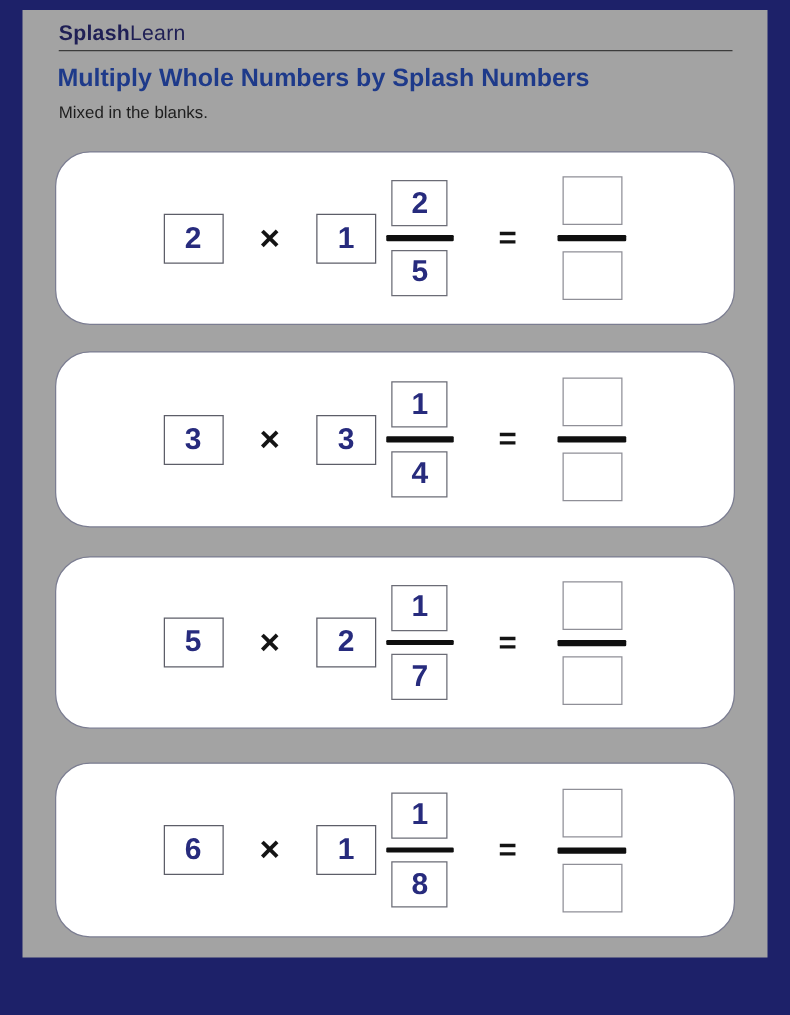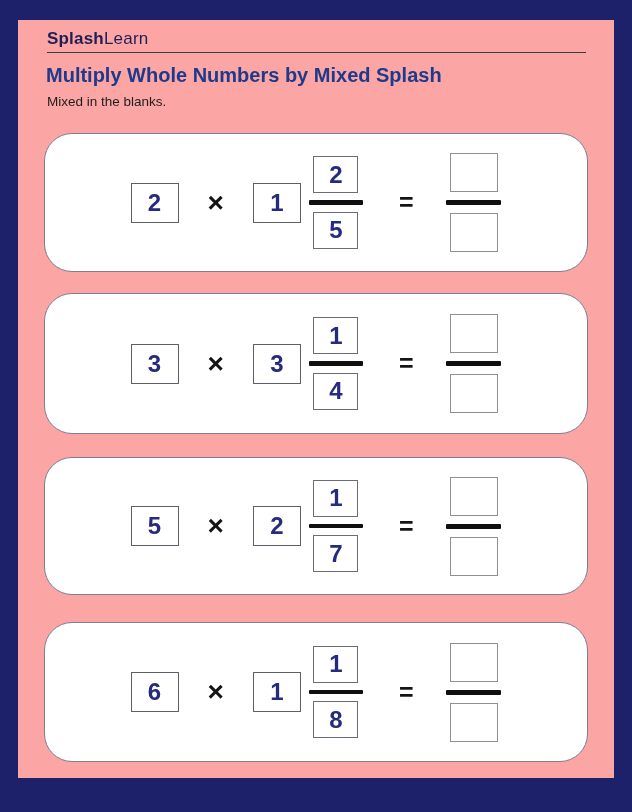--- a/index.html
+++ b/index.html
@@ -5,23 +5,23 @@
   html, body { margin: 0; padding: 0; }
   body {
     width: 632px; height: 812px;
     background: #1d2169;
     position: relative;
     font-family: "Liberation Sans", sans-serif;
     overflow: hidden;
   }
   .page {
     position: absolute;
-    left: 18px; top: 20px;
+    left: 18px; top: 8px;
     width: 596px; height: 758px;
-    background: #fca5a5;
+    background: #a3a3a3;
   }
   
   .logo {
     position: absolute; left: 29px; top: 9px;
     font-size: 17px; color: #1f1f55; letter-spacing: 0.2px;
   }
   .logo .b { font-weight: 800; }
   .logo .r { font-weight: 400; }
   .header-rule {
     position: absolute; left: 29px; right: 28px; top: 32px;
@@ -96,21 +96,21 @@
 </head>
 <body>
 
 <div class="page">
 
   <div class="logo">
     <span class="b">Splash</span><span class="r">Learn</span>
   </div>
   <div class="header-rule"></div>
 
-  <div class="title">Multiply Whole Numbers by Mixed Splash</div>
+  <div class="title">Multiply Whole Numbers by Splash Numbers</div>
   <div class="instruction">Mixed in the blanks.</div>
 
   <div class="card c1">
     <div class="num-box">2</div>
     <div class="op-mult">×</div>
     <div class="mixed">
       <div class="num-box">1</div>
       <div class="frac-col">
         <div class="small-box">2</div>
         <div class="frac-bar"></div>

